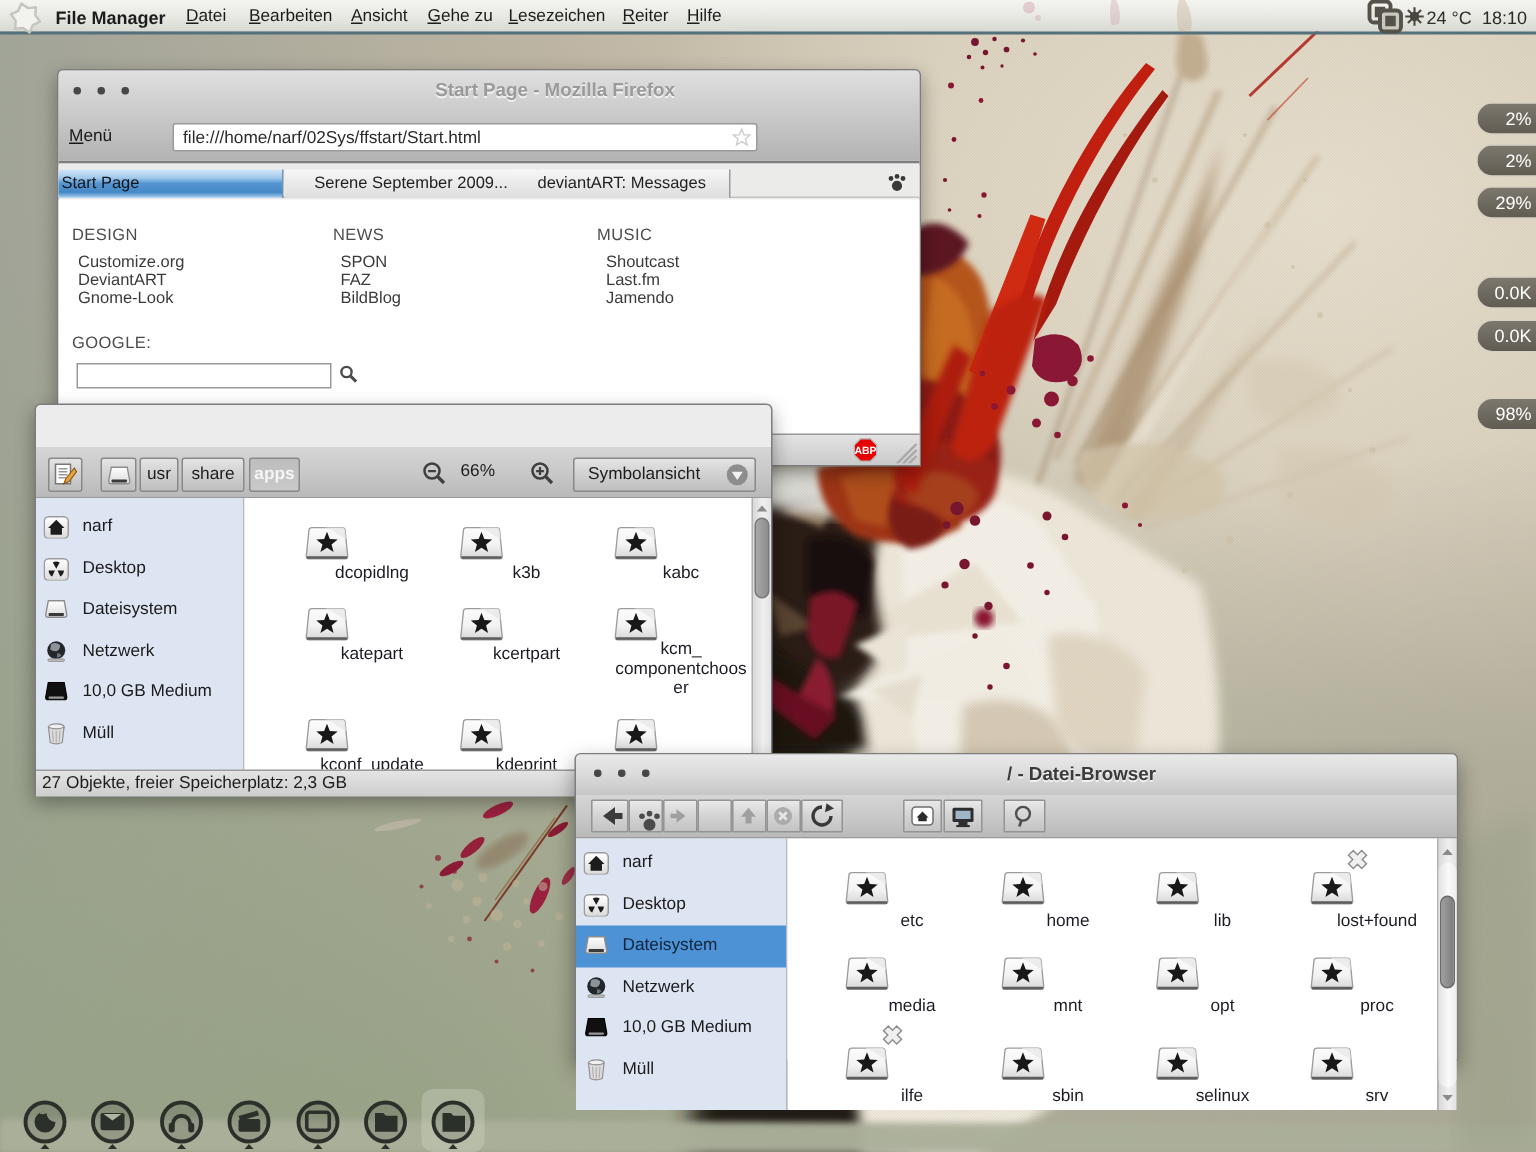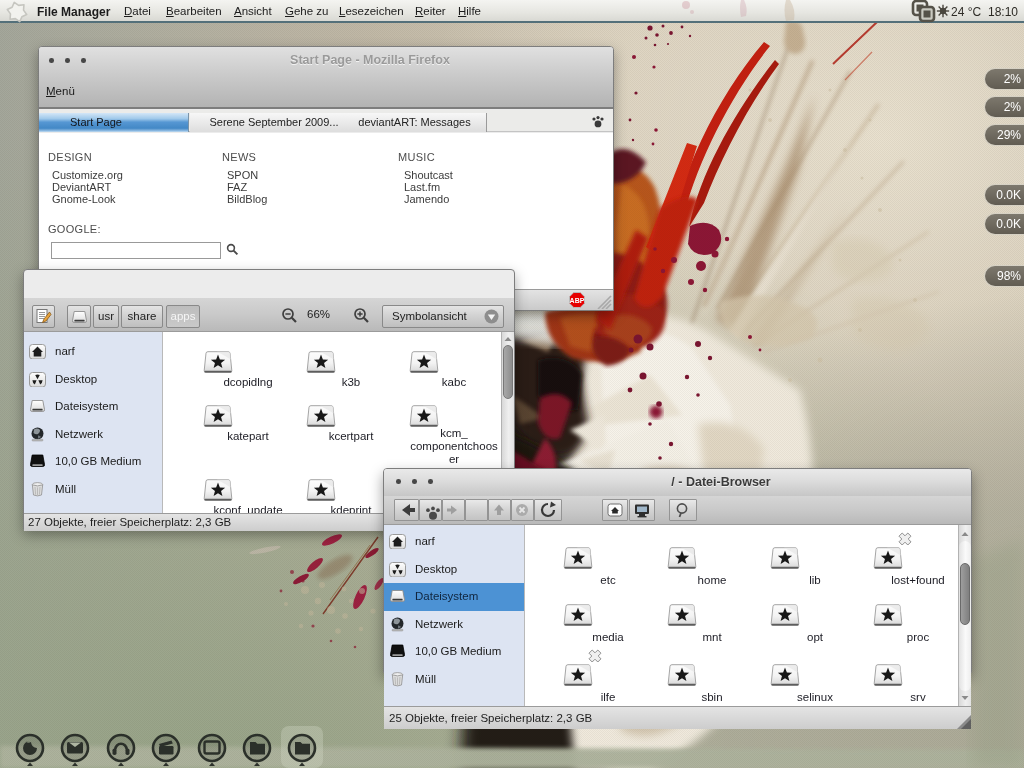--- a/index.html
+++ b/index.html
@@ -398,23 +398,28 @@
 
 <div class="win" id="ff" style="left:38px;top:46px;width:576px;height:265px;z-index:20">
  <div class="tbar" style="height:62px;background:linear-gradient(#e0e0e0,#cbcbcb 45%,#b3b3b3);border-bottom:2px solid #7d7d7d">
   <div class="dots">
           <b style="left:10px;top:11px"></b>
           <b style="left:26px;top:11px"></b>
           <b style="left:42px;top:11px"></b>
         </div>
   <div class="ttl" style="left:331px;top:6px;color:#9a9a9a">Start Page - Mozilla Firefox</div>
   <div class="abs" style="left:7px;top:38px;font-size:11.5px;color:#191919"><u>M</u>enü</div>
+  <div class="abs" style="left:76px;top:35px;width:390px;height:19px;background:#fff;border:1px solid #9a9a9a;border-radius:2px;font-size:11.5px;color:#2b2b2b;line-height:18px;padding-left:6px">file:///home/narf/02Sys/ffstart/Start.html
+   <svg class="abs" style="right:3px;top:2px" width="13" height="13" viewBox="0 0 13 13">
+            <path d="M6.5,1 L8,4.8 L12,5 L9,7.6 L10,11.6 L6.5,9.4 L3,11.6 L4,7.6 L1,5 L5,4.8 Z" fill="none" stroke="#cfcfcf" stroke-width="1"></path>
+          </svg>
+  </div>
  </div>
  <div class="abs" style="left:0;top:63px;width:574px;height:22px;background:#ebebe9;border-bottom:1px solid #c4c4c4">
-  <div class="abs" style="left:0;top:3px;width:150px;height:19px;background:linear-gradient(#d3e6f7,#a0c9ea 30%,#5697d3 48%,#4388c6 80%,#8ab8e0 93%,#c2dcf2);border-right:1px solid #7a93a8;font-size:11px;color:#13151a;text-align:left;padding-left:31px;line-height:19px">Start Page</div>
+  <div class="abs" style="left:0;top:3px;width:150px;height:19px;background:linear-gradient(#d3e6f7,#a0c9ea 30%,#5697d3 48%,#4388c6 80%,#8ab8e0 93%,#c2dcf2);border-right:1px solid #7a93a8;font-size:11px;color:#13151a;text-align:left;padding-left:2px;line-height:19px">Start Page</div>
   <div class="abs" style="left:151px;top:3px;width:169px;height:19px;background:linear-gradient(#f7f7f7,#dddddd);border-right:1px solid #9a9a9a;font-size:11px;color:#222;text-align:center;line-height:19px;white-space:nowrap">Serene September 2009...</div>
   <div class="abs" style="left:304px;top:3px;width:144px;height:19px;background:linear-gradient(#f7f7f7,#dddddd);border-right:1px solid #9a9a9a;font-size:11px;color:#222;text-align:center;line-height:19px;white-space:nowrap">deviantART: Messages</div>
   <svg class="abs" style="left:552px;top:4px" width="14" height="14" viewBox="0 0 14 14" fill="#3a3a3a">
    <circle cx="3" cy="5" r="1.6"></circle>
           <circle cx="7" cy="3.6" r="1.6"></circle>
           <circle cx="11" cy="5" r="1.6"></circle>
    <path d="M7,6.5 a3.4,3.4 0 0 1 3.4,3.4 a3.4,3.4 0 0 1 -6.8,0 a3.4,3.4 0 0 1 3.4,-3.4 z"></path>
   </svg>
  </div>
  <div class="abs" style="left:0;top:86px;width:574px;height:156px;background:#fff;overflow:hidden">
@@ -458,21 +463,21 @@
     <path d="M14.5,4 L9,11 L7.5,14.5 L11,13 L16,6.5 Z" fill="#e8a33d" stroke="#8a5a18" stroke-width="0.8"></path>
    </svg>
   </div>
   <div class="tbtn" style="left:43px;top:7px;width:24px">
    <svg width="17" height="16" viewBox="0 0 17 16" style="margin-top:3px">
             <use href="#ic-fs"></use>
           </svg>
   </div>
   <div class="tbtn" style="left:69px;top:7px;width:26px;line-height:21px">usr</div>
   <div class="tbtn" style="left:97px;top:7px;width:42px;line-height:21px">share</div>
-  <div class="tbtn" style="left:142px;top:7px;width:34px;line-height:21px;background:linear-gradient(#bdbdbd,#c9c9c9);color:#f5f5f5;font-weight:normal">apps</div>
+  <div class="tbtn" style="left:142px;top:7px;width:34px;line-height:21px;background:linear-gradient(#bdbdbd,#c9c9c9);color:#f5f5f5;font-weight:bold">apps</div>
   <svg class="abs" style="left:257px;top:9px" width="17" height="17" viewBox="0 0 17 17">
    <circle cx="7" cy="7" r="5" fill="none" stroke="#3f3f3f" stroke-width="1.7"></circle>
    <line x1="4.4" y1="7" x2="9.6" y2="7" stroke="#3f3f3f" stroke-width="1.5"></line>
    <line x1="10.8" y1="10.8" x2="15" y2="15" stroke="#3f3f3f" stroke-width="2.2"></line>
   </svg>
   <div class="abs" style="left:283px;top:10px;width:30px;font-size:11.5px;color:#1d1d1d">66%</div>
   <svg class="abs" style="left:329px;top:9px" width="17" height="17" viewBox="0 0 17 17">
    <circle cx="7" cy="7" r="5" fill="none" stroke="#3f3f3f" stroke-width="1.7"></circle>
    <line x1="4.4" y1="7" x2="9.6" y2="7" stroke="#3f3f3f" stroke-width="1.5"></line>
    <line x1="7" y1="4.4" x2="7" y2="9.6" stroke="#3f3f3f" stroke-width="1.5"></line>
@@ -562,21 +567,21 @@
  </div>
  <div class="vscroll" style="left:477px;top:62px;width:13px;height:181px">
   <svg class="abs" style="left:1px;top:2px" width="10" height="10" viewBox="0 0 10 10">
           <path d="M1.5,7 L5,3 L8.5,7 Z" fill="#8a8a8a"></path>
         </svg>
   <div class="abs" style="left:1px;top:13px;width:10px;height:54px;border-radius:5px;background:linear-gradient(90deg,#a8a8a8,#8d8d8d);border:1px solid #787878"></div>
  </div>
  <div class="status" style="top:243px;height:18px;line-height:17px;padding-left:4px">27 Objekte, freier Speicherplatz: 2,3 GB</div>
 </div>
 
-<div class="win" style="left:383px;top:468px;width:589px;height:205px;z-index:40;box-shadow:0 6px 14px rgba(0,0,0,0.38)">
+<div class="win" style="left:383px;top:502px;width:589px;height:205px;z-index:40;box-shadow:0 6px 14px rgba(0,0,0,0.38)">
  <div class="tbar" style="height:27px">
   <div class="dots">
           <b style="left:12px;top:10px"></b>
           <b style="left:28px;top:10px"></b>
           <b style="left:44px;top:10px"></b>
         </div>
   <div class="ttl" style="left:337px;top:6px;color:#3b3b3b">/ - Datei-Browser</div>
  </div>
  <div class="toolbar" style="top:27px;height:29px">
   <div class="tbtn2" style="left:10px;top:3px;width:25px">
@@ -736,20 +741,14 @@
  <div class="vscroll" style="left:574px;top:56px;width:13px;height:181px">
   <svg class="abs" style="left:1px;top:4px" width="10" height="10" viewBox="0 0 10 10">
           <path d="M1.5,7 L5,3 L8.5,7 Z" fill="#8a8a8a"></path>
         </svg>
   <div class="abs" style="left:0px;top:16px;width:12px;height:150px;border-radius:6px;background:linear-gradient(90deg,#e2e2e2,#fafafa 55%,#ededed)"></div>
   <div class="abs" style="left:1px;top:38px;width:10px;height:62px;border-radius:5px;background:linear-gradient(90deg,#9e9e9e,#7f7f7f);border:1px solid #6a6a6a"></div>
   <svg class="abs" style="left:1px;top:168px" width="10" height="10" viewBox="0 0 10 10">
           <path d="M1.5,3 L5,7 L8.5,3 Z" fill="#8a8a8a"></path>
         </svg>
  </div>
- <div class="status" style="top:237px;height:23px;line-height:22px;padding-left:5px">25 Objekte, freier Speicherplatz: 2,3 GB
-  <svg class="abs" style="right:0;bottom:0" width="14" height="14" viewBox="0 0 14 14">
-          <path d="M14,0 L14,14 L0,14 Z" fill="#8a8a8a"></path>
-          <path d="M14,4 L14,14 L4,14 Z" fill="#5f5f5f"></path>
-        </svg>
- </div>
 </div>
 </div>
 
 </body></html>

